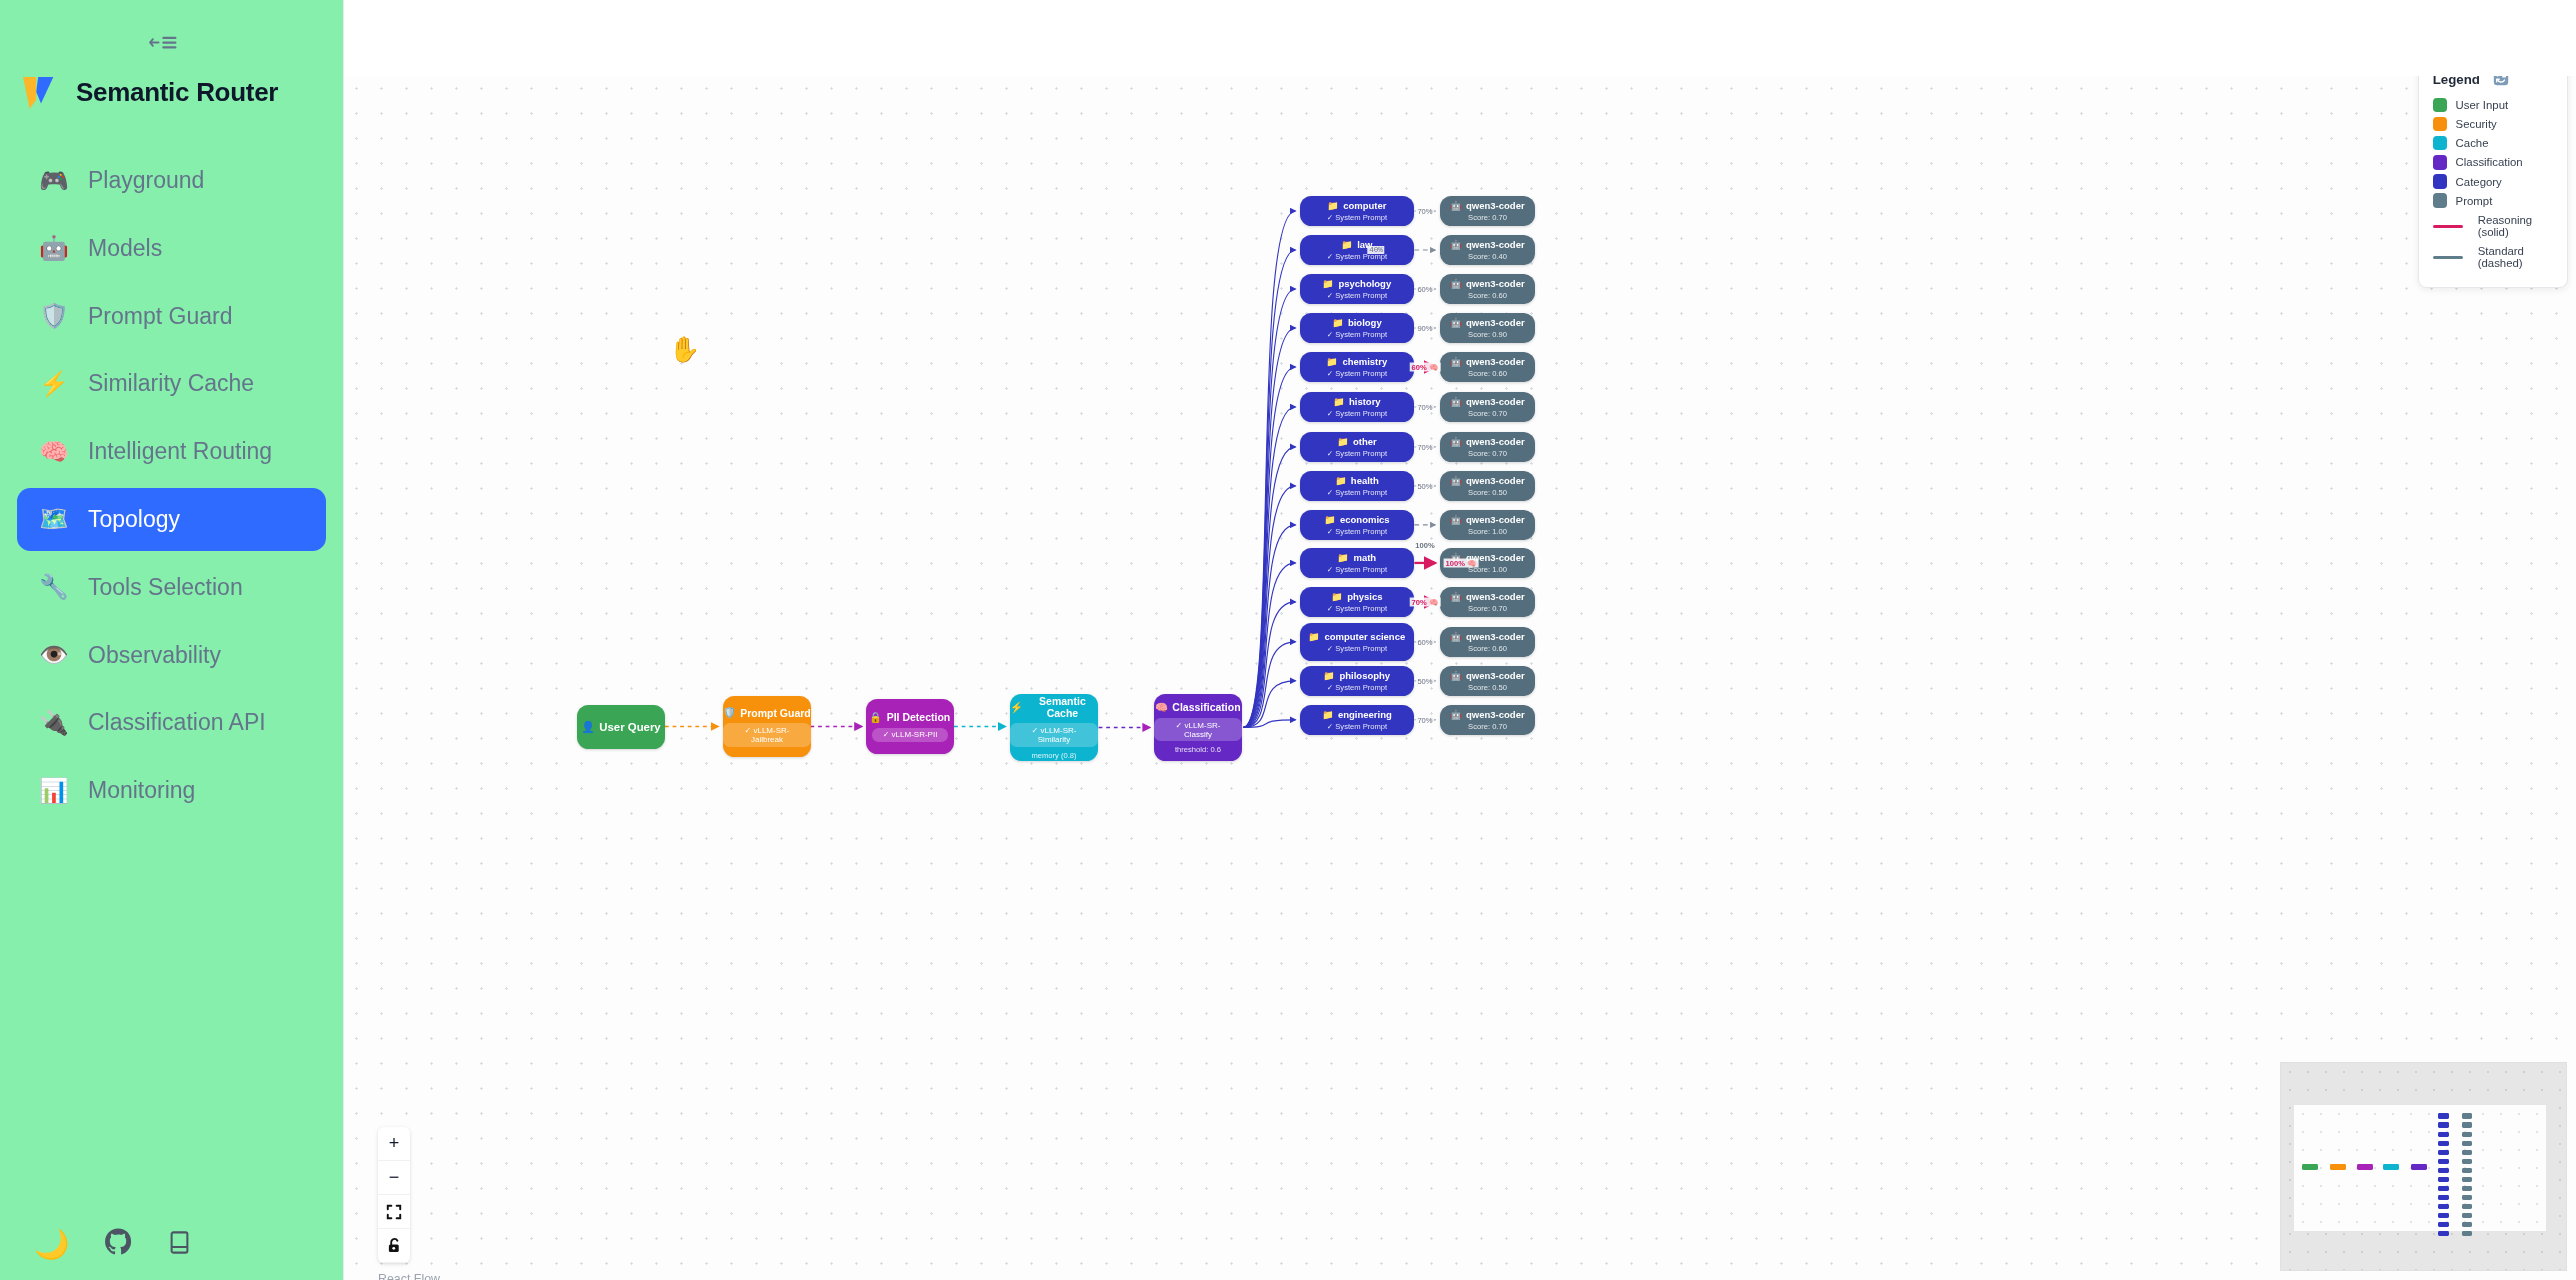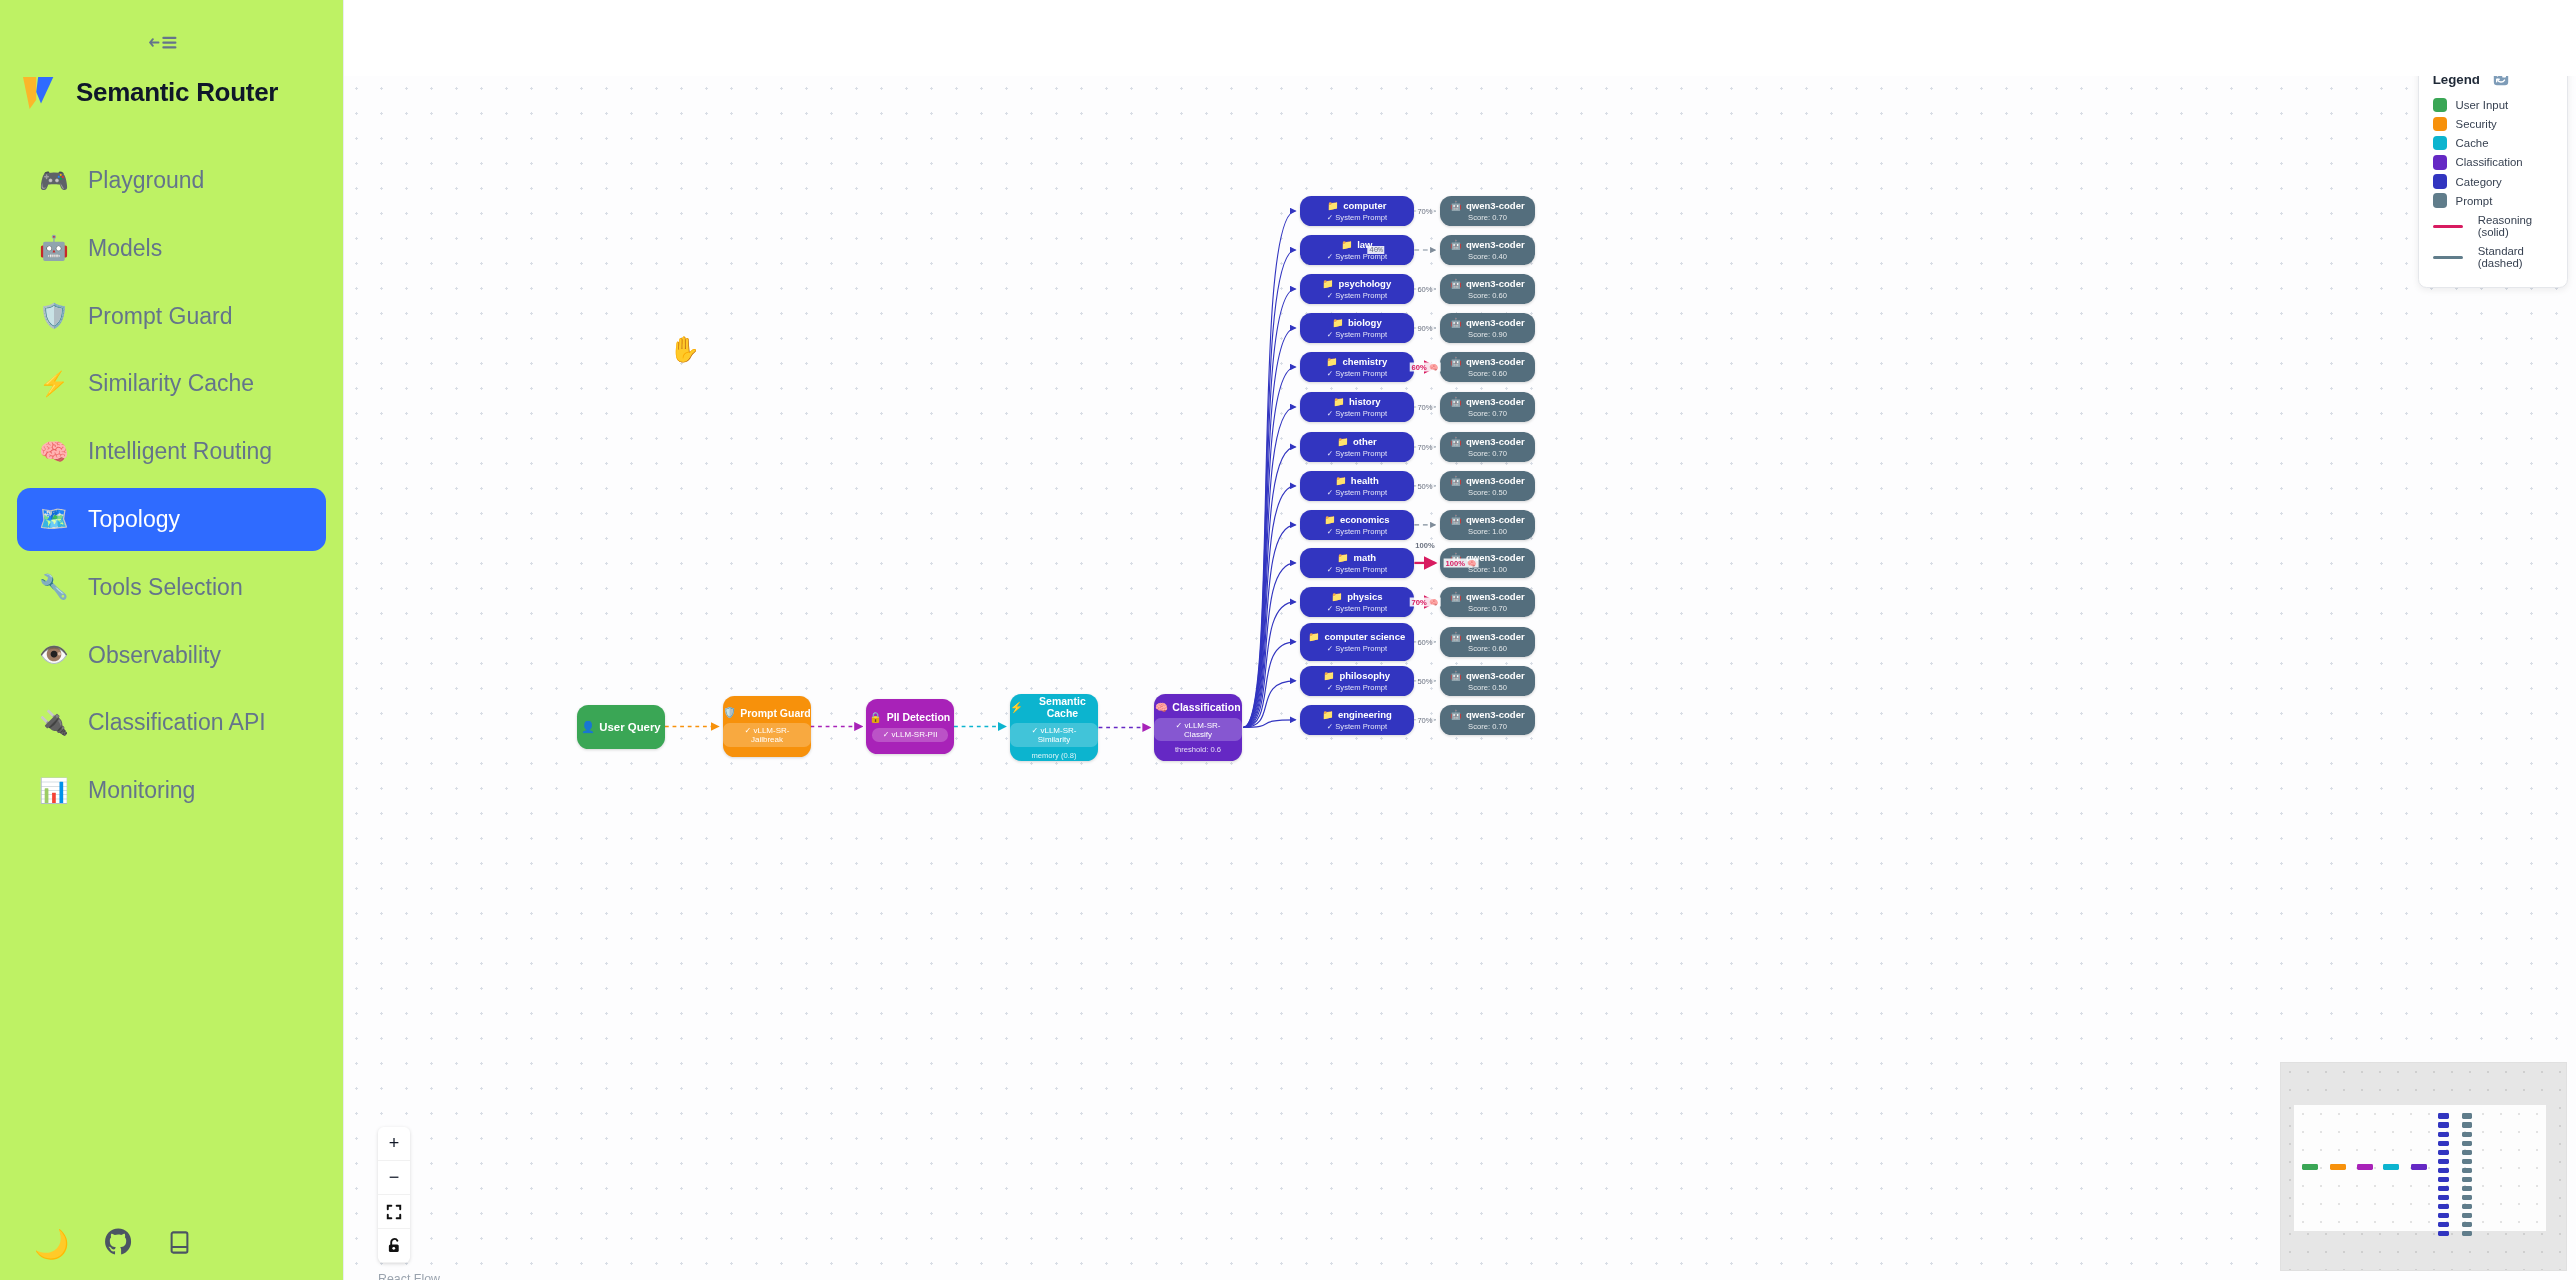--- a/index.html
+++ b/index.html
@@ -8,21 +8,21 @@
     font-family:"Liberation Sans", sans-serif;
     background:#ffffff;
     color:#374151;
     -webkit-font-smoothing:antialiased;
   }
   #app { position:relative; width:2576px; height:1280px; display:flex; }
 
   
   #sidebar {
     width:344px; height:1280px;
-    background:#bef264;
+    background:#86efac;
     border-right:1px solid #e8ecf1;
     position:relative; flex:0 0 344px;
   }
   .collapse-btn {
     position:absolute; top:27px; left:141px;
     width:44px; height:30px;
     display:flex; align-items:center; justify-content:center;
     cursor:pointer; color:#64748b;
   }
   .brand {

